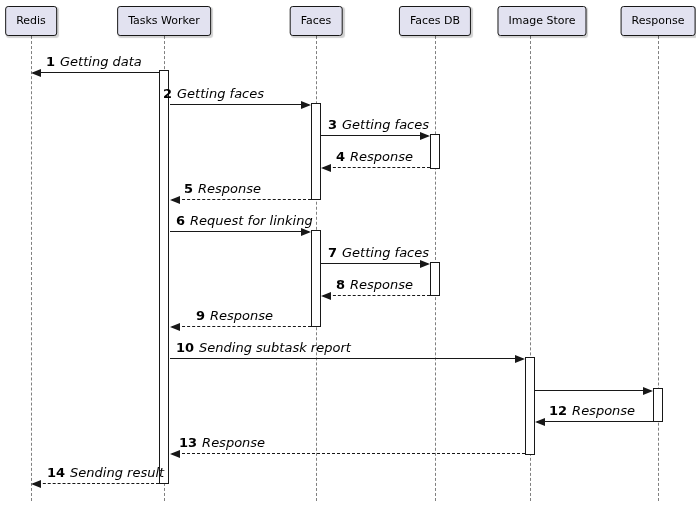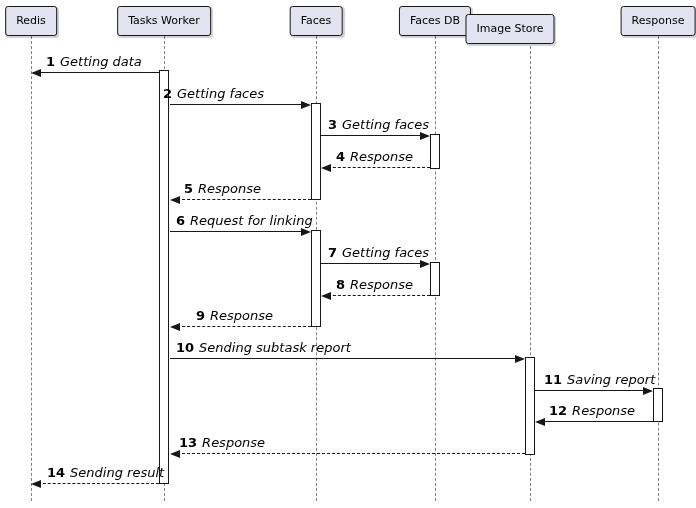--- a/index.html
+++ b/index.html
@@ -65,21 +65,21 @@
 
 <div id="diagram">
     <div class="participant-box" style="left: 31px;"><span>Redis</span></div>
     <div class="lifeline" style="left: 30.5px; top: 36px; height: 465px;"></div>
     <div class="participant-box" style="left: 164px;"><span>Tasks Worker</span></div>
     <div class="lifeline" style="left: 163.5px; top: 36px; height: 465px;"></div>
     <div class="participant-box" style="left: 316px;"><span>Faces</span></div>
     <div class="lifeline" style="left: 315.5px; top: 36px; height: 465px;"></div>
     <div class="participant-box" style="left: 435px;"><span>Faces DB</span></div>
     <div class="lifeline" style="left: 434.5px; top: 36px; height: 465px;"></div>
-    <div class="participant-box" style="left: 510px; margin-top: 8px;"><span>Image Store</span></div>
+    <div class="participant-box" style="left: 542px;"><span>Image Store</span></div>
     <div class="lifeline" style="left: 529.5px; top: 36px; height: 465px;"></div>
     <div class="participant-box" style="left: 658px;"><span>Response</span></div>
     <div class="lifeline" style="left: 657.5px; top: 36px; height: 465px;"></div>
     <div class="activation" style="left: 159px; top: 70px; height: 414px;"></div>
     <div class="activation" style="left: 311px; top: 103px; height: 97px;"></div>
     <div class="activation" style="left: 430px; top: 134px; height: 35px;"></div>
     <div class="activation" style="left: 311px; top: 230px; height: 97px;"></div>
     <div class="activation" style="left: 430px; top: 262px; height: 34px;"></div>
     <div class="activation" style="left: 525px; top: 357px; height: 98px;"></div>
     <div class="activation" style="left: 653px; top: 388px; height: 34px;"></div>
@@ -108,21 +108,20 @@
     <div class="arrowhead left" style="top: 291.5px; left: 321px;"></div>
     <div class="msg-label" style="left: 336px; top: 278px;"><span class="msg-num">8</span><span class="msg-text">Response</span></div>
     <div class="msg-line dashed" style="left: 172px; width: 139px; top: 326px;"></div>
     <div class="arrowhead left" style="top: 322.5px; left: 170px;"></div>
     <div class="msg-label" style="left: 196px; top: 309px; text-align: center;"><span class="msg-num">9</span><span class="msg-text">Response</span></div>
     <div class="msg-line" style="left: 170px; width: 353px; top: 358px;"></div>
     <div class="arrowhead right" style="top: 354.5px; left: 515px;"></div>
     <div class="msg-label" style="left: 176px; top: 341px;"><span class="msg-num">10</span><span class="msg-text">Sending subtask report</span></div>
     <div class="msg-line" style="left: 535px; width: 116px; top: 390px;"></div>
     <div class="arrowhead right" style="top: 386.5px; left: 643px;"></div>
-    <div class="msg-label" style="left: 544px; top: 373px;"><span class="msg-num">11</span><span class="msg-text">Saving report</span></div>
     <div class="msg-line" style="left: 537px; width: 116px; top: 421px;"></div>
     <div class="arrowhead left" style="top: 417.5px; left: 535px;"></div>
     <div class="msg-label" style="left: 549px; top: 404px;"><span class="msg-num">12</span><span class="msg-text">Response</span></div>
     <div class="msg-line dashed" style="left: 172px; width: 353px; top: 453px;"></div>
     <div class="arrowhead left" style="top: 449.5px; left: 170px;"></div>
     <div class="msg-label" style="left: 179px; top: 436px;"><span class="msg-num">13</span><span class="msg-text">Response</span></div>
     <div class="msg-line dashed" style="left: 33px; width: 126px; top: 483px;"></div>
     <div class="arrowhead left" style="top: 479.5px; left: 31px;"></div>
     <div class="msg-label" style="left: 47px; top: 466px;"><span class="msg-num">14</span><span class="msg-text">Sending result</span></div>
   </div>

